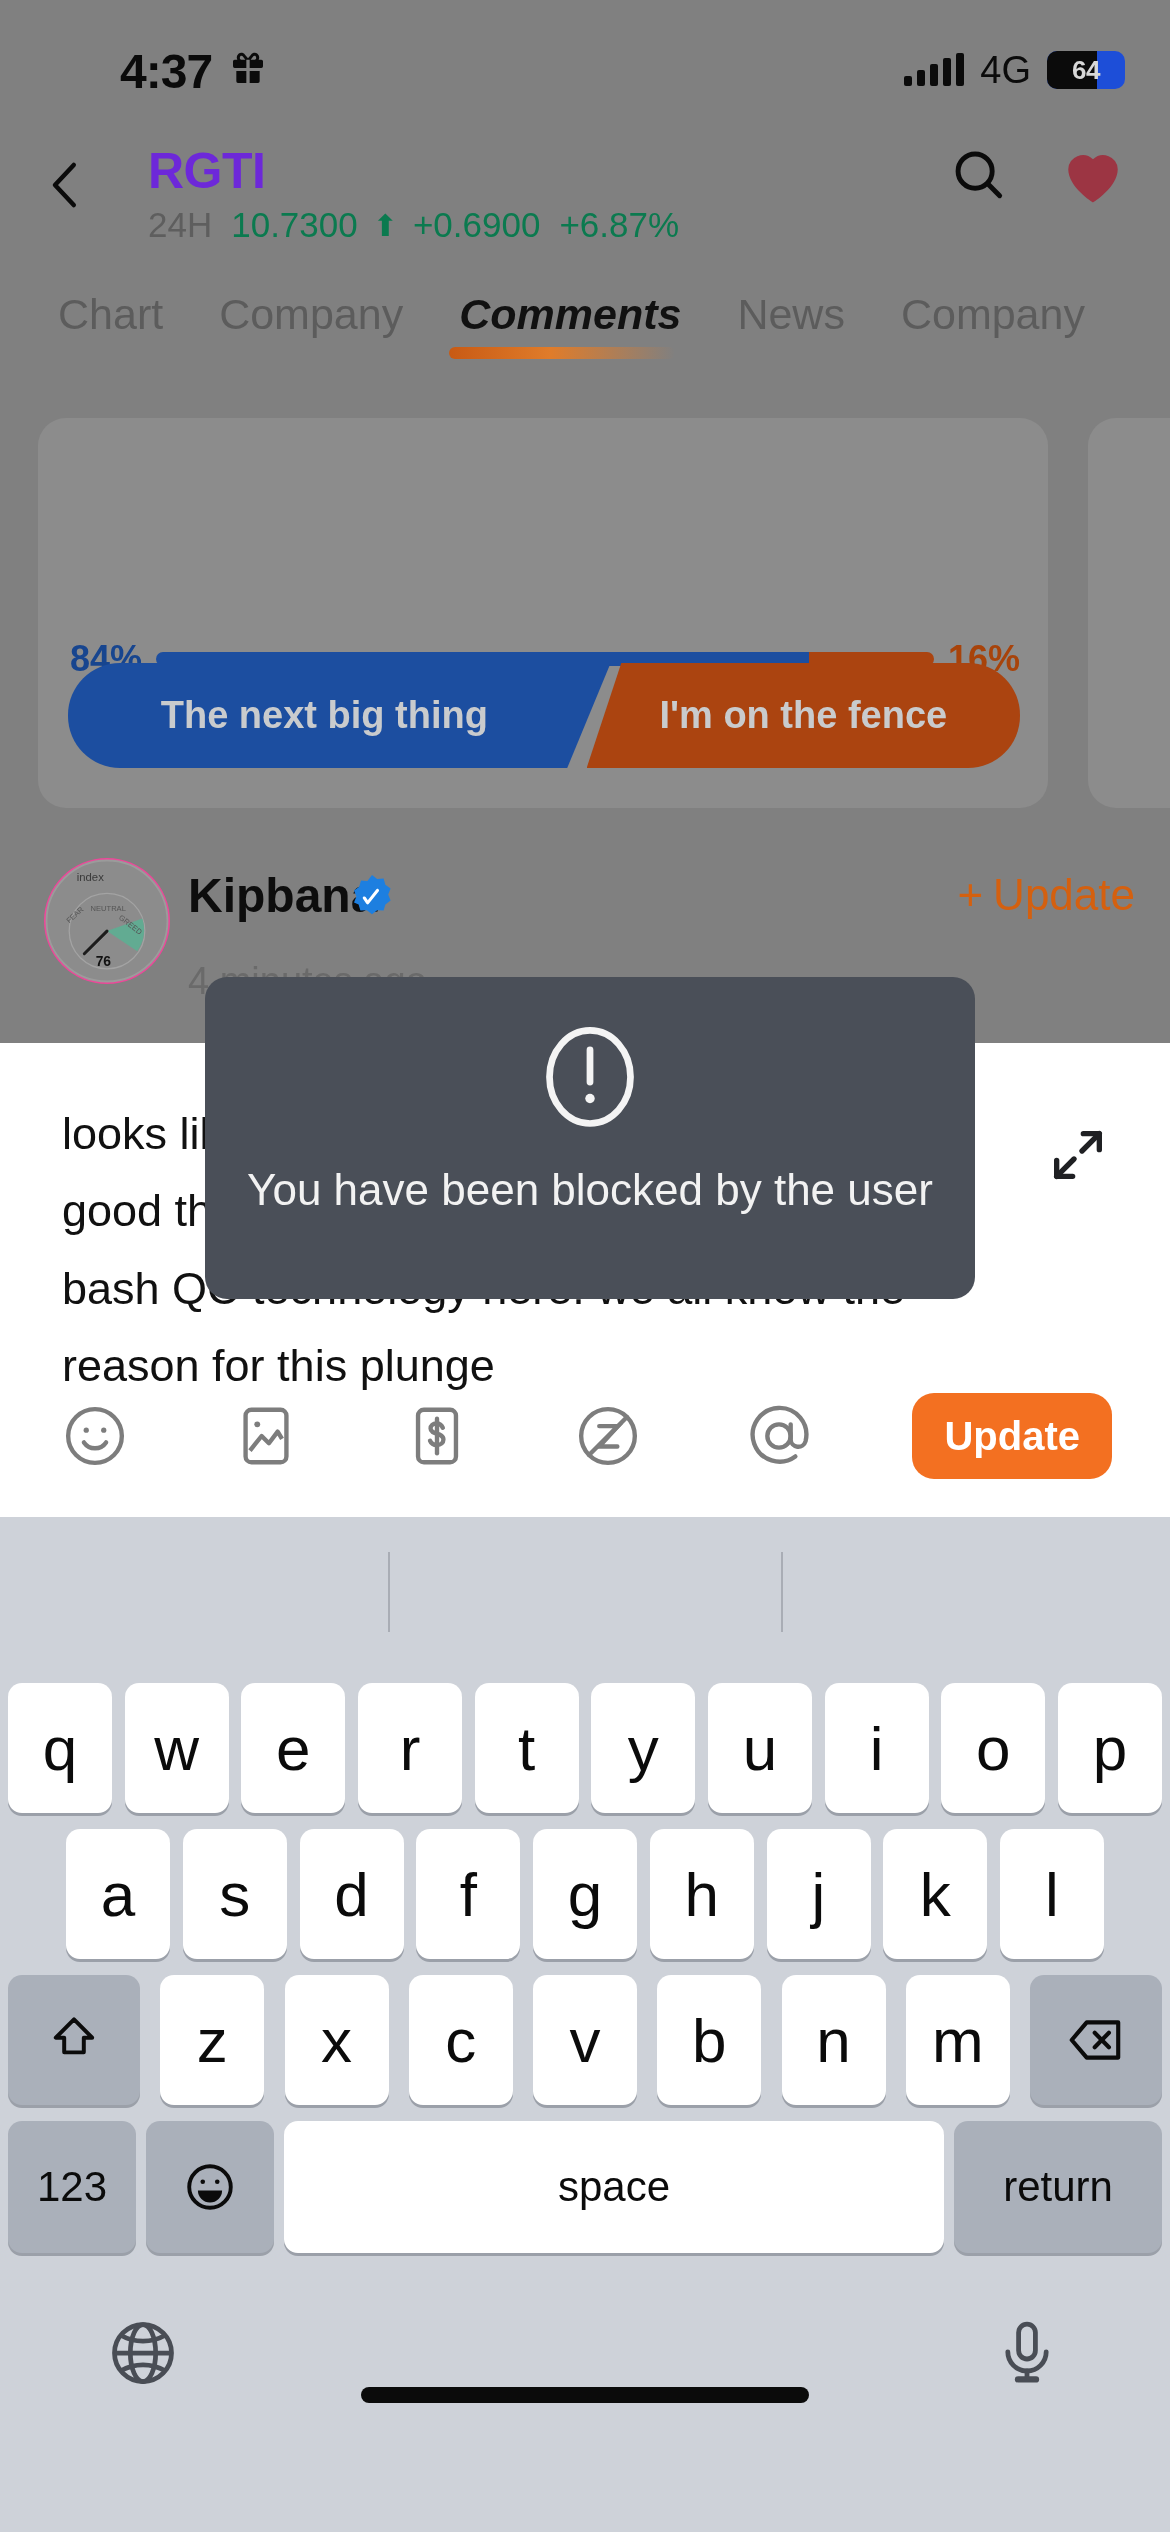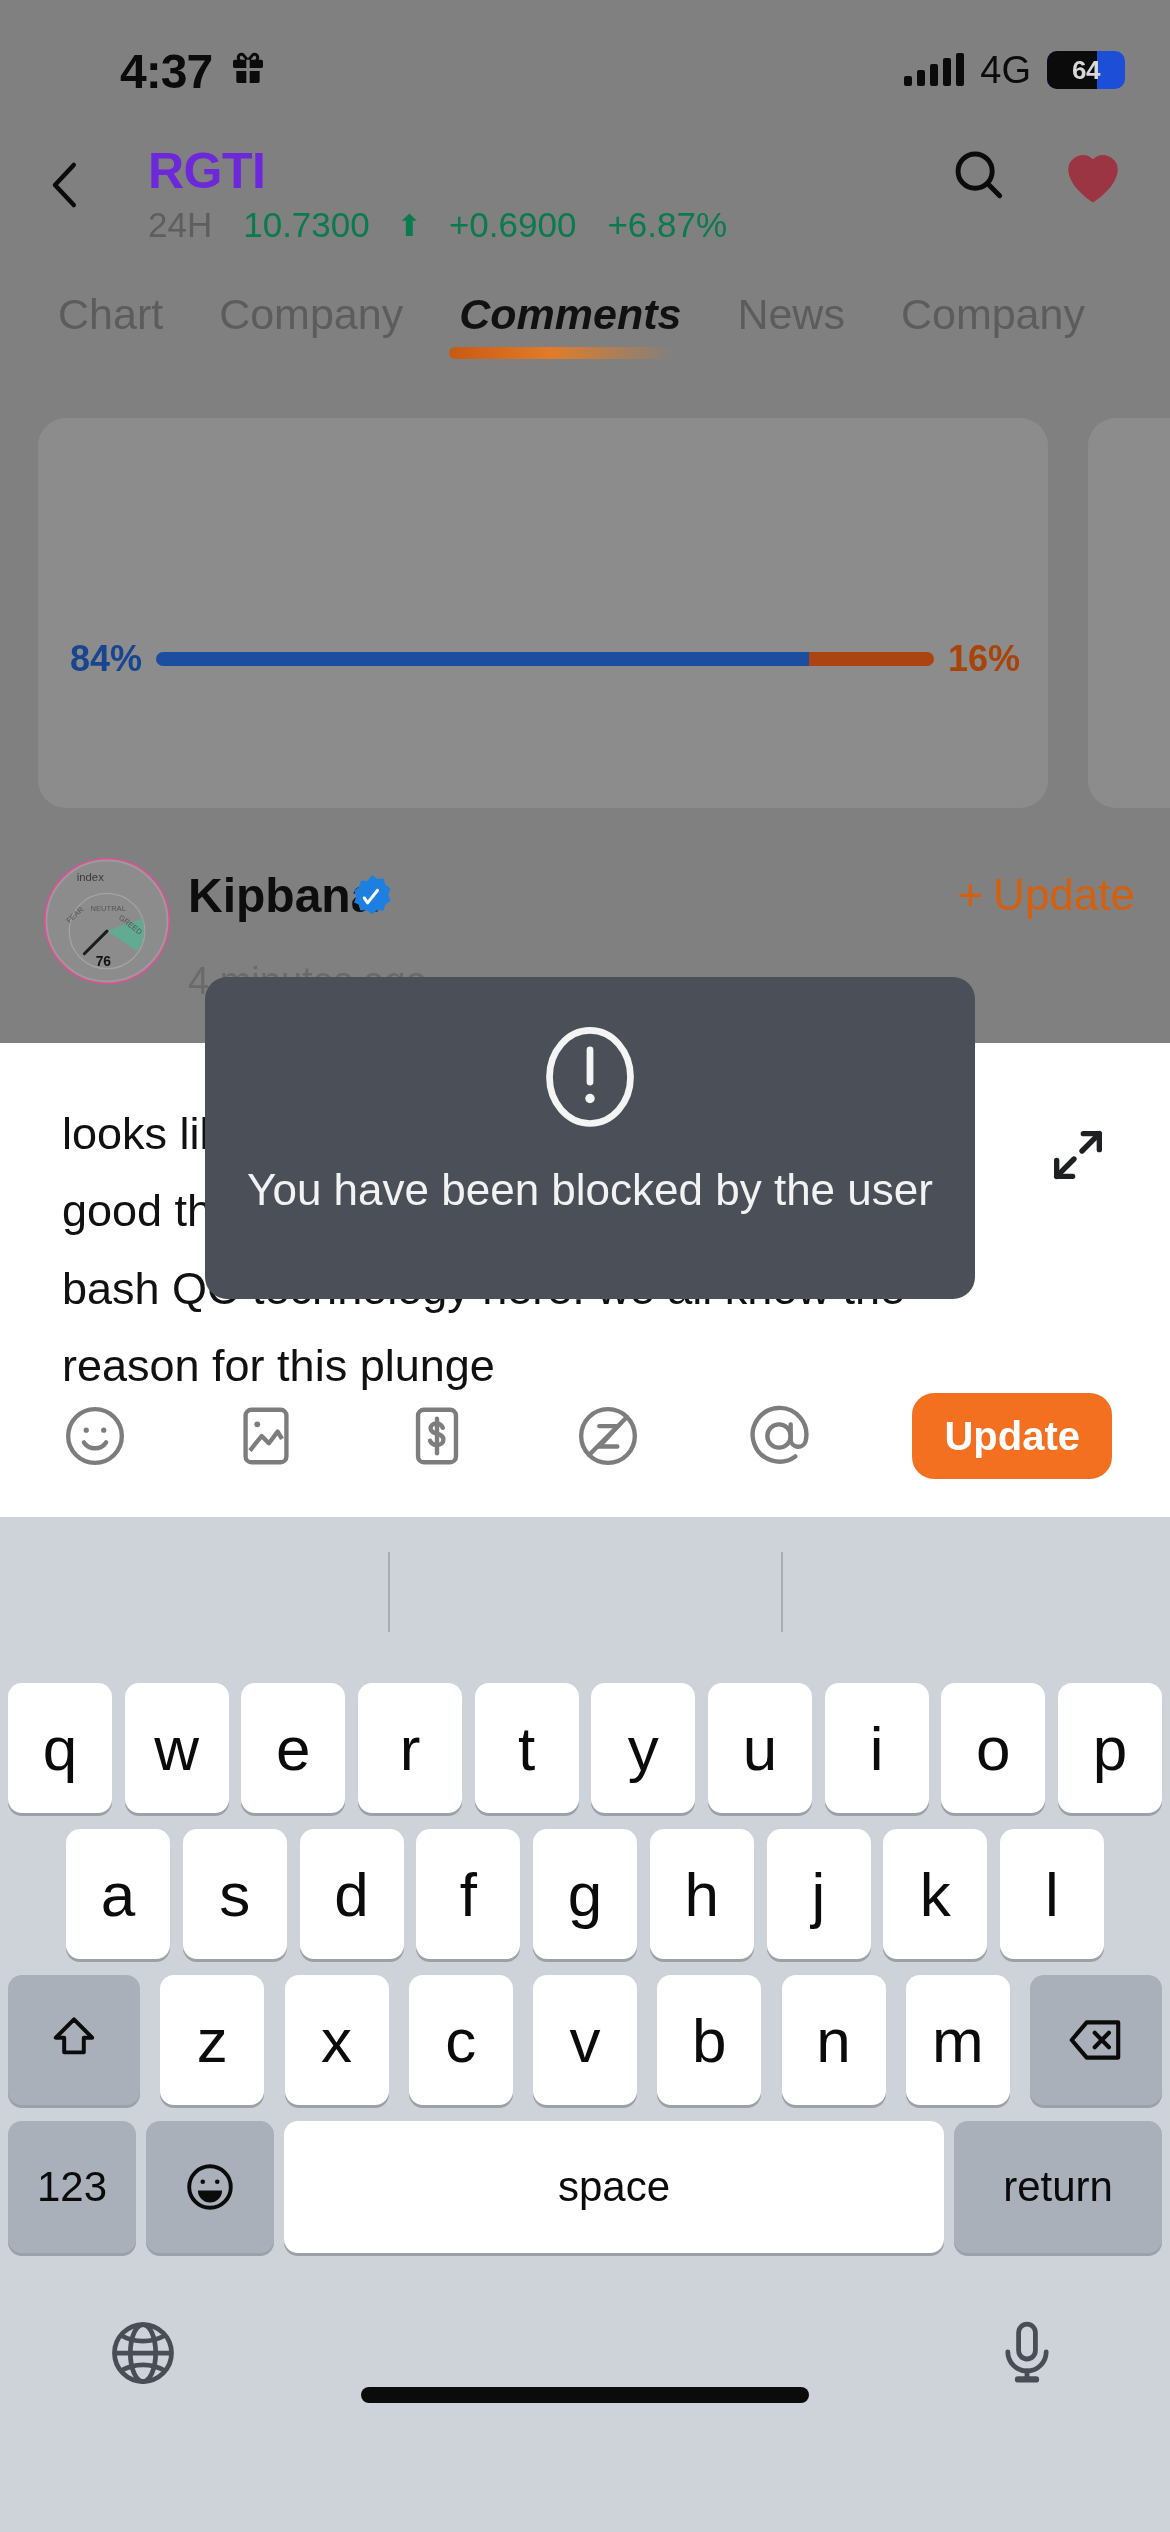--- a/index.html
+++ b/index.html
@@ -66,21 +66,21 @@
   #back-button{
     position:absolute; left:30px; top:20px; width:70px; height:70px;
     display:flex; align-items:center; justify-content:center;
   }
   #ticker-symbol{
     position:absolute; left:148px; top:12px;
     font-size:50px; font-weight:600; color:#6d28d9; letter-spacing:-0.5px;
   }
   #ticker-quote{
     position:absolute; left:148px; top:75px;
-    display:flex; align-items:center; gap:31px;
+    display:flex; align-items:center; gap:19px;
     font-size:35px; font-weight:500; white-space:nowrap;
   }
   #quote-period{ color:#5e5e5e; }
   .quote-green{ color:#0b7a4f; }
   #arrow-up{ font-size:30px; color:#0b7a4f; margin:0 -4px; }
   #header-actions{
     position:absolute; right:44px; top:14px;
     display:flex; align-items:center; gap:50px;
   }
 
@@ -325,20 +325,24 @@
 <div id="poll-strip">
 
   <div class="poll-card" id="poll-card-primary">
     <div id="poll-bar-row">
       <span id="poll-pct-left">84%</span>
       <span id="poll-bar-track">
         <span id="poll-bar-a" style="flex: 0 0 84%;"></span>
         <span id="poll-bar-b" style="flex: 0 0 16%;"></span>
       </span>
       <span id="poll-pct-right">16%</span>
+    </div>
+    <div id="poll-options">
+      <div class="poll-opt" id="poll-opt-a">The next big thing</div>
+      <div class="poll-opt" id="poll-opt-b">I'm on the fence</div>
     </div>
   </div>
 
   <div class="poll-card" id="poll-card-secondary">
     
     
     
   </div>
 
 </div>

